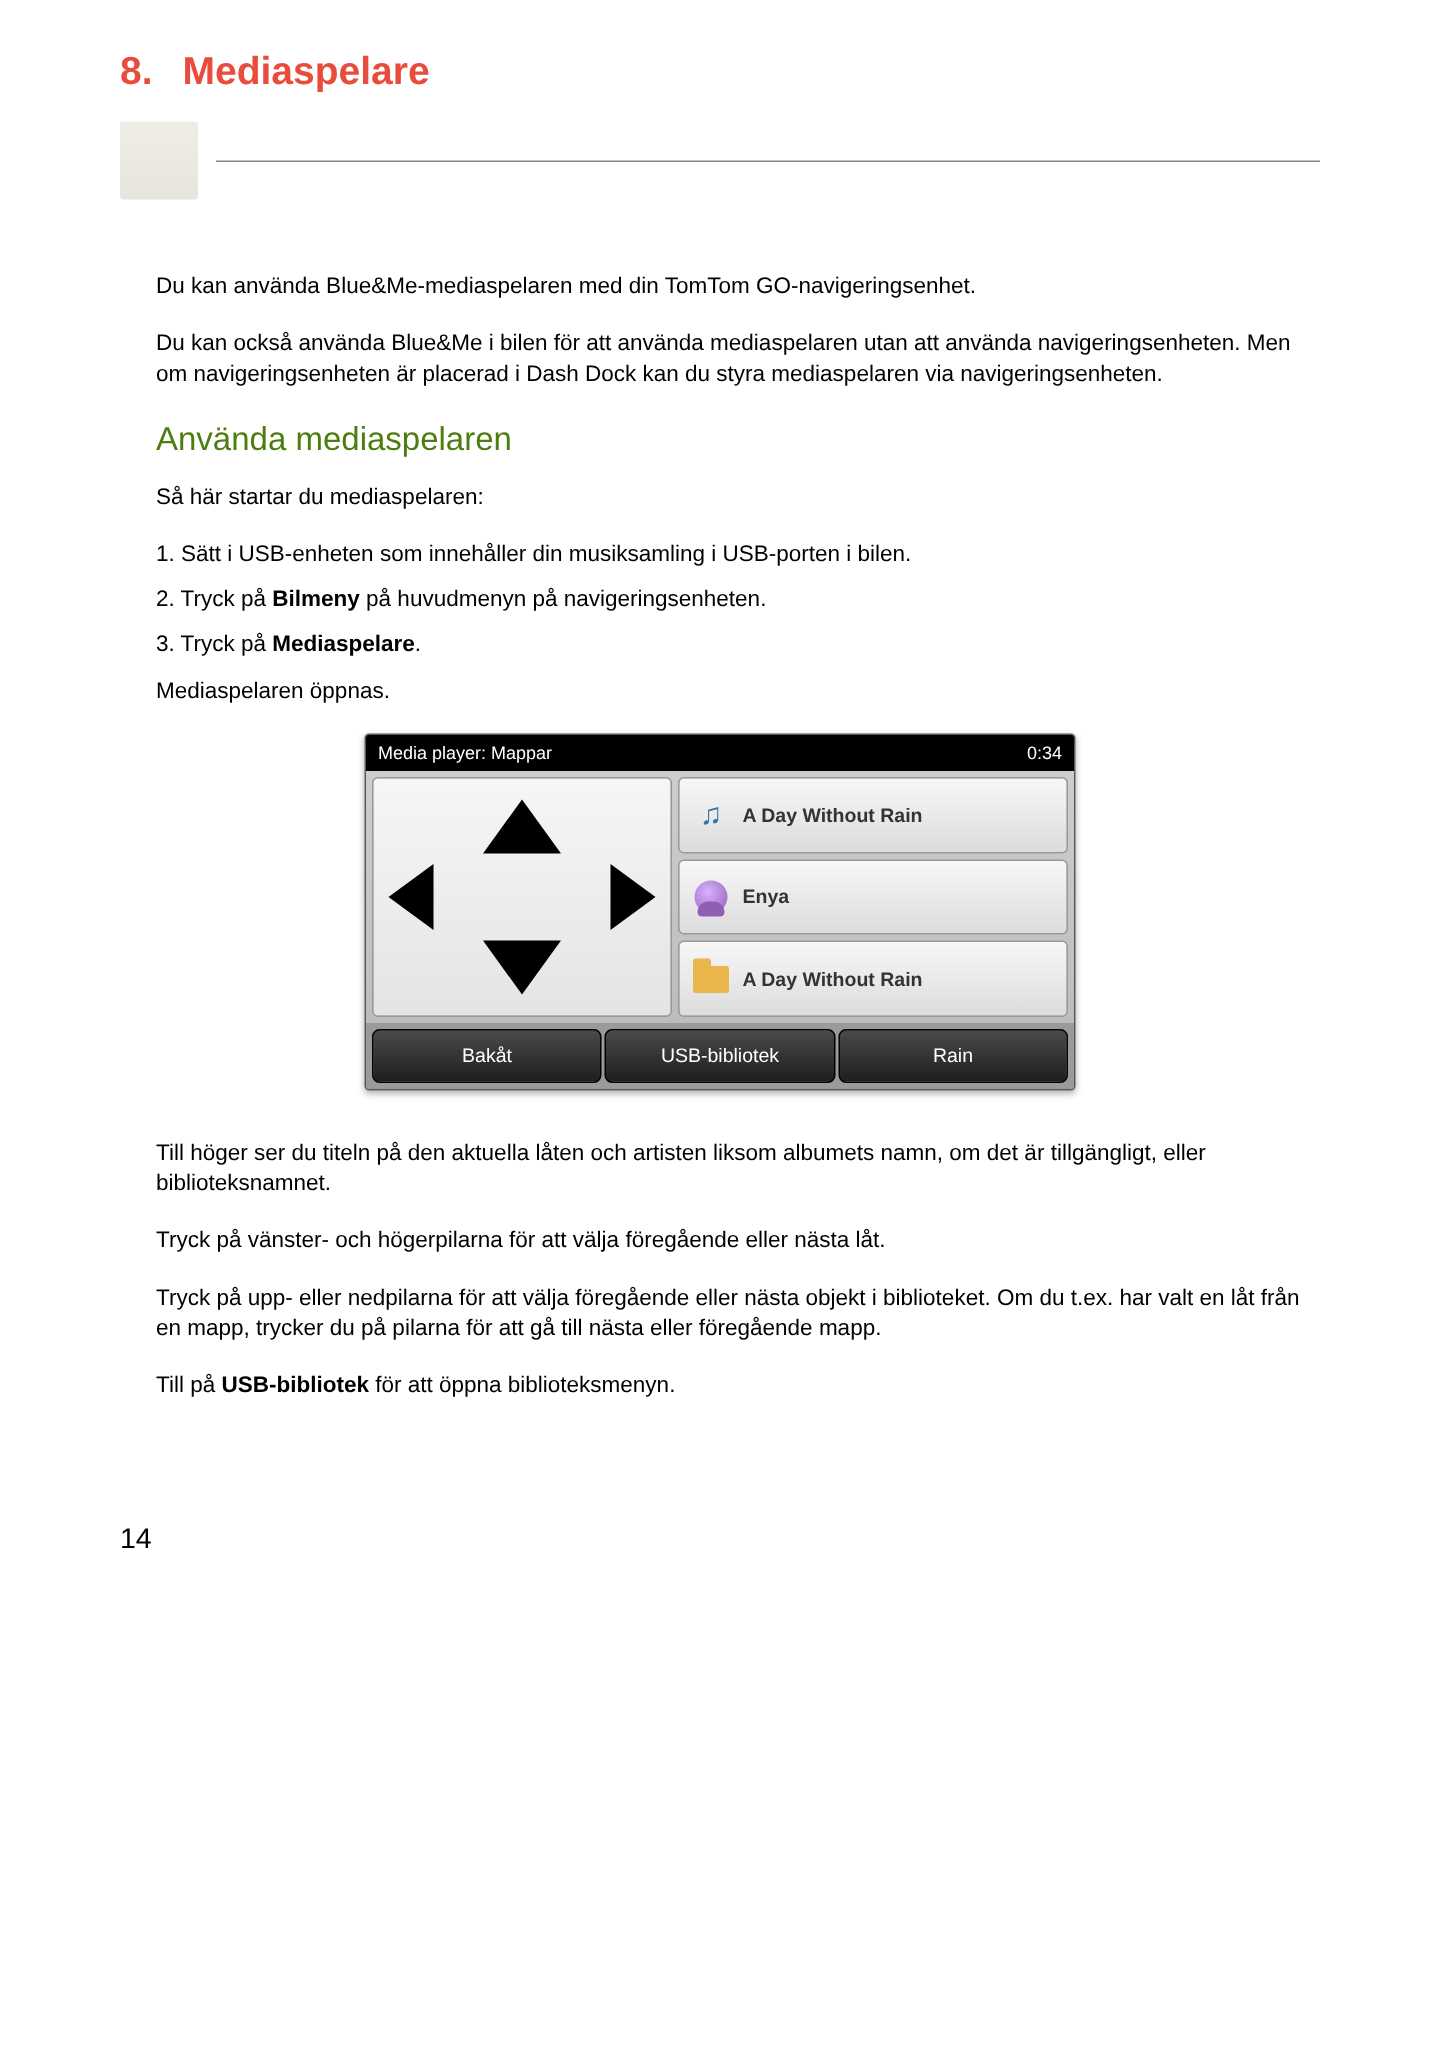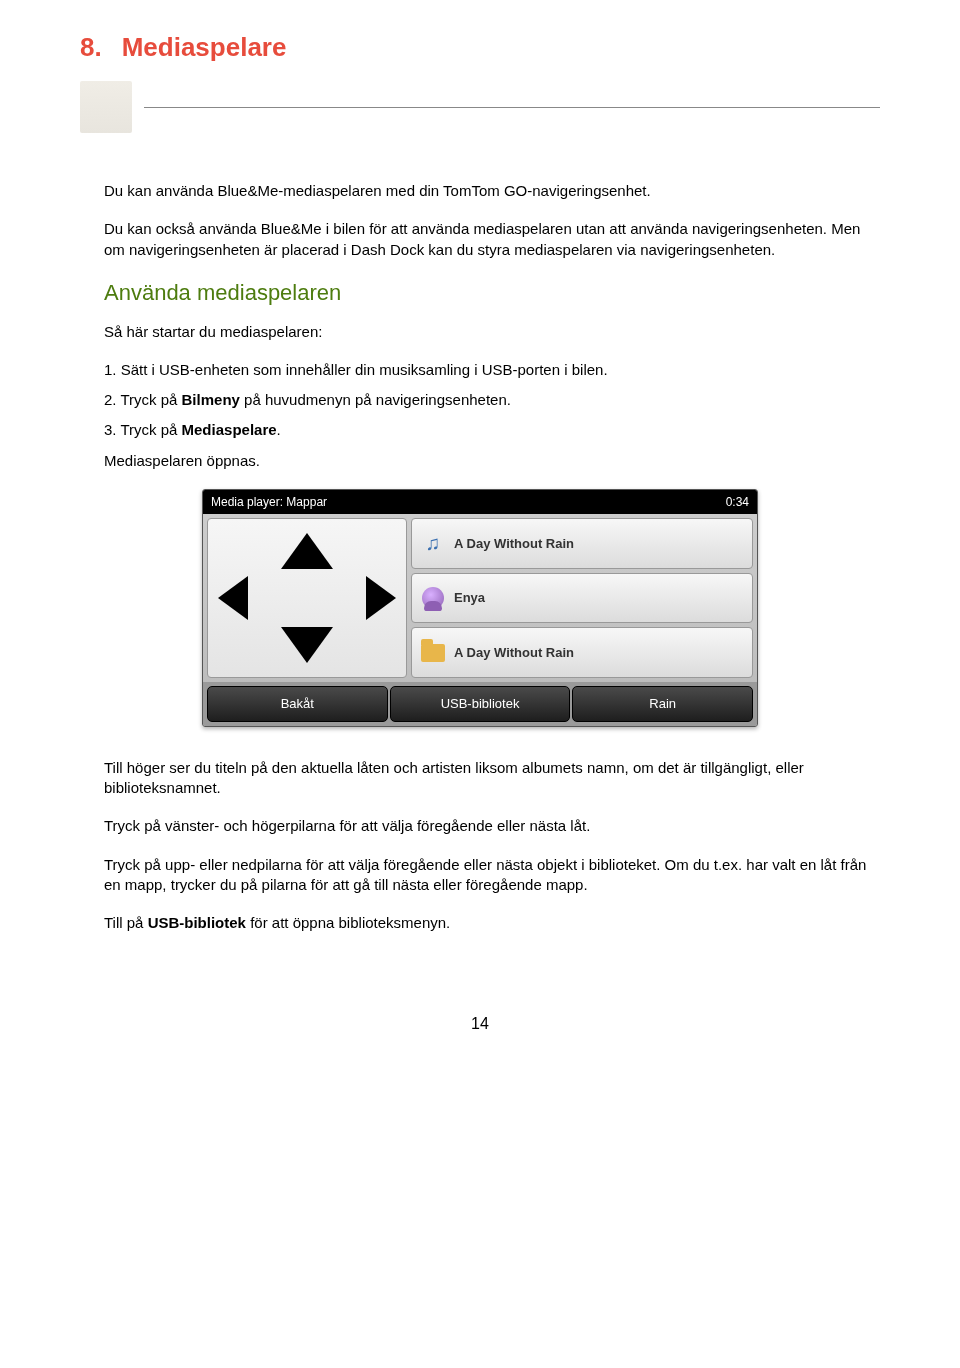--- a/index.html
+++ b/index.html
@@ -29,21 +29,21 @@
     margin-right: 12px;
     border-radius: 2px;
   }
   .hr { flex: 1; height: 1px; background: #888; }
   p { margin-bottom: 18px; margin-left: 24px; }
   .subhead { color: #4d7c0f; font-size: 22px; margin-bottom: 14px; }
   .step { margin-bottom: 10px; }
   .screenshot-wrap { text-align: center; margin: 10px 0 26px; }
   .device {
     display: inline-block;
-    width: 556px;
+    width: 474px;
     background: linear-gradient(to bottom, #cfcfcf, #b9b9b9);
     border: 1px solid #555;
     border-radius: 3px;
     box-shadow: 0 2px 4px rgba(0,0,0,0.3);
     font-size: 13px;
     text-align: left;
     overflow: hidden;
   }
   .device-top {
     background: #000;
@@ -121,21 +121,21 @@
   }
   .device-bottom {
     display:flex; gap:2px; padding:4px; background:#9a9a9a;
   }
   .dbtn {
     flex:1; text-align:center; padding:8px 0;
     background: linear-gradient(to bottom, #4a4a4a, #1e1e1e);
     color:#fff; font-weight:normal; font-size:13px;
     border-radius:5px; border:1px solid #000;
   }
-  .page-num { text-align:center; margin-top:80px; font-size:16px; }
+  .page-num { text-align:left; margin-top:80px; font-size:19px; }
   .inline-bold { font-weight: bold; }
 </style>
 </head>
 <body>
 
 <div class="chapter-header">
   <span class="chapter-num">8.</span>
   <span>Mediaspelare</span>
 </div>
 

